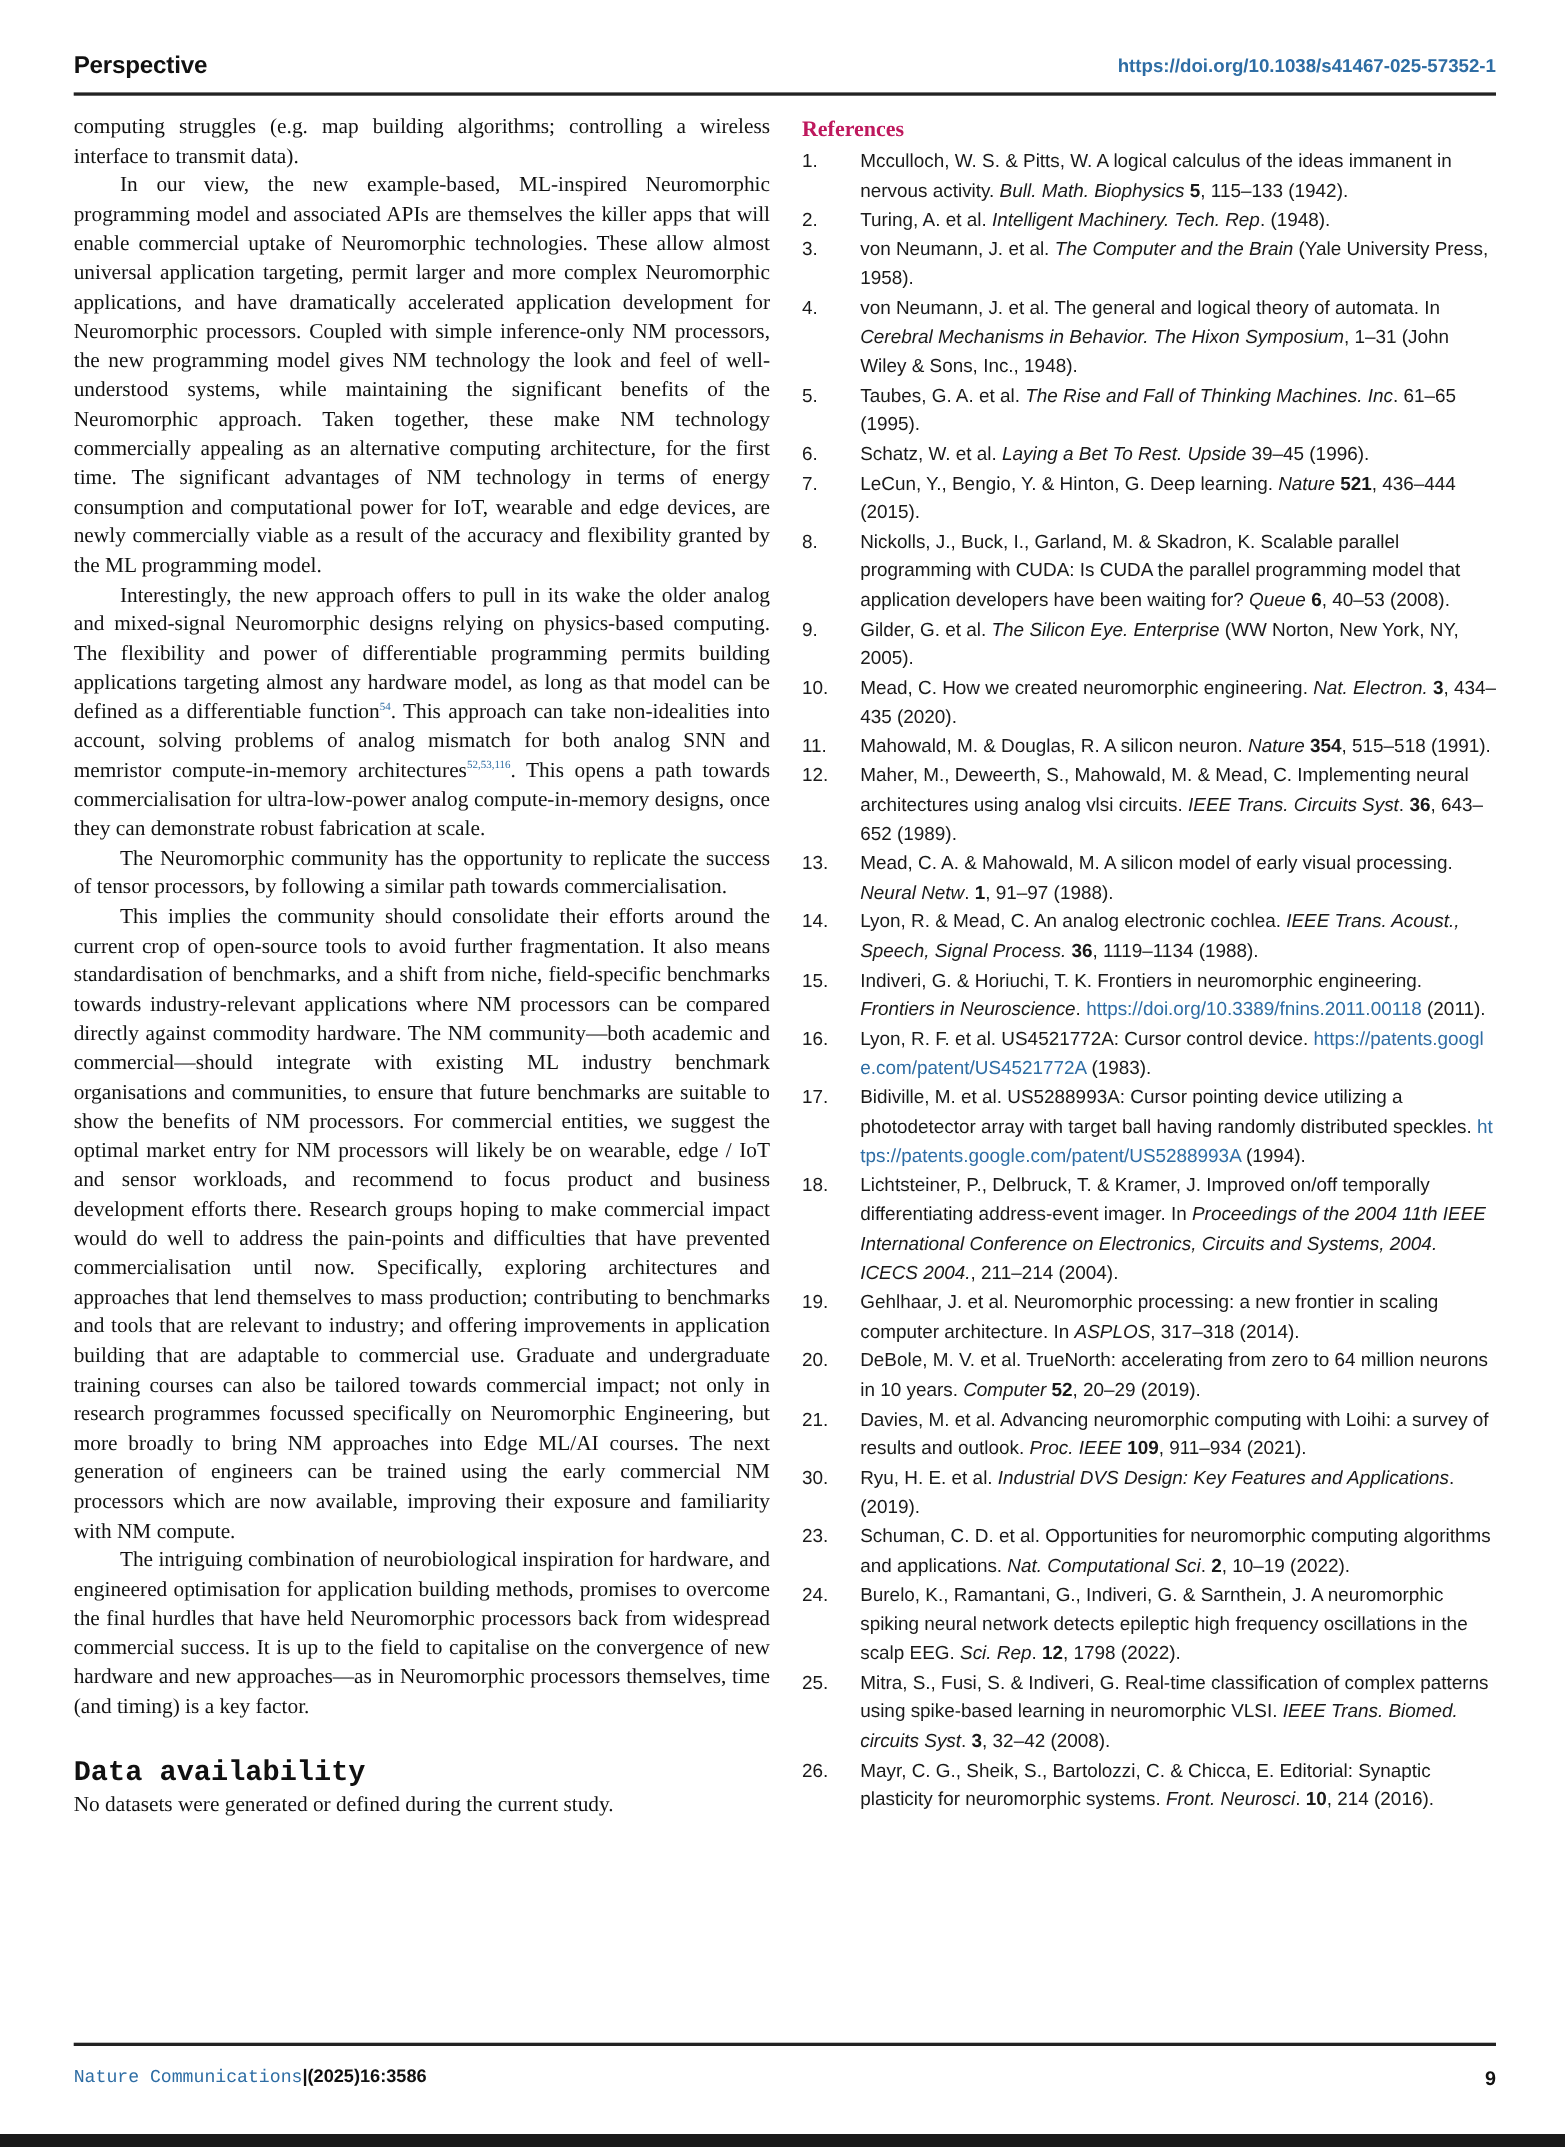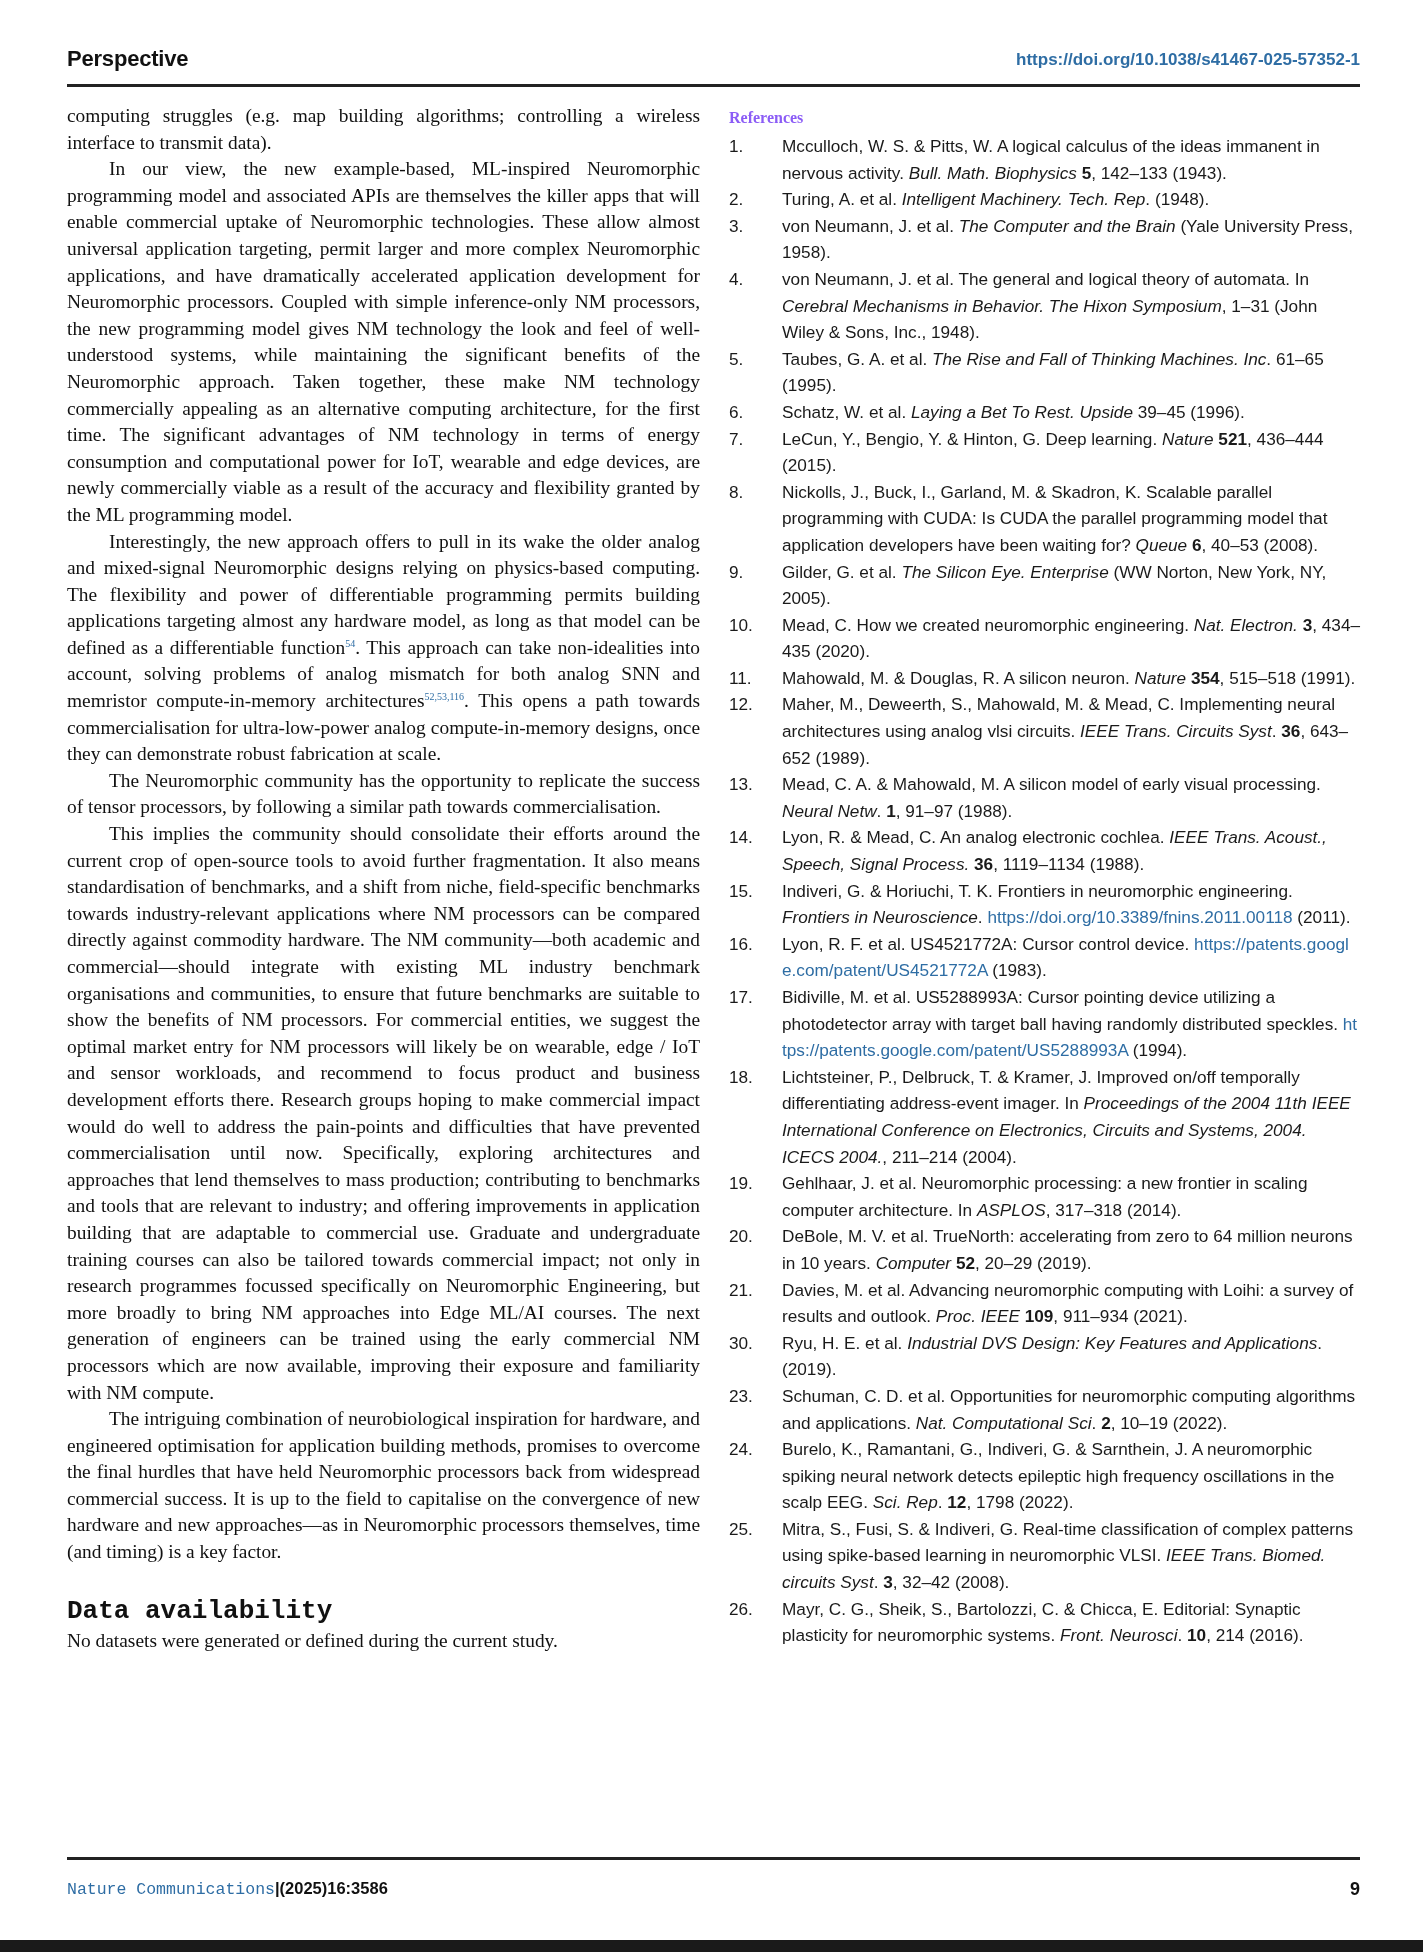--- a/index.html
+++ b/index.html
@@ -24,21 +24,21 @@
   .col-left sup { font-size: 10px; line-height: 0; color: #2e6da4; vertical-align: super; }
   .col-left h2 {
     font-family: Liberation Mono, monospace; font-weight: bold; font-size: 26px; margin: 30px 0 2px 0; line-height: 30px; color: #111;
   }
 
   .col-right {
     position: absolute; left: 729px; top: 103px; width: 632px;
     font-family: "Liberation Sans", sans-serif; font-size: 17.2px; line-height: 26.6px; color: #1a1a1a;
   }
   .col-right h2 {
-    font-family: "Liberation Serif", serif; font-weight: bold; font-size: 16px; margin: 0; line-height: 30px; color: #8b5cf6;
+    font-family: "Liberation Serif", serif; font-weight: bold; font-size: 20px; margin: 0; line-height: 30px; color: #be185d;
   }
   .ref { position: relative; padding-left: 53px; }
   .ref .num { position: absolute; left: 0; top: 0; }
   .ref i { font-style: italic; }
   .ref b { font-weight: bold; }
   .ref a { color: #2e6da4; text-decoration: none; word-break: break-all; }
 
   .footer-rule { position: absolute; left: 67px; right: 63px; top: 1857px; border-top: 3px solid #222; }
   .footer { position: absolute; left: 67px; right: 63px; top: 1879px; font-family: "Liberation Sans", sans-serif; font-size: 16.5px; }
   .footer .journal { color: #2e6da4; font-family: Liberation Mono, monospace; }
@@ -62,21 +62,21 @@
     <p>The Neuromorphic community has the opportunity to replicate the success of tensor processors, by following a similar path towards commercialisation.</p>
     <p>This implies the community should consolidate their efforts around the current crop of open-source tools to avoid further fragmentation. It also means standardisation of benchmarks, and a shift from niche, field-specific benchmarks towards industry-relevant applications where NM processors can be compared directly against commodity hardware. The NM community—both academic and commercial—should integrate with existing ML industry benchmark organisations and communities, to ensure that future benchmarks are suitable to show the benefits of NM processors. For commercial entities, we suggest the optimal market entry for NM processors will likely be on wearable, edge / IoT and sensor workloads, and recommend to focus product and business development efforts there. Research groups hoping to make commercial impact would do well to address the pain-points and difficulties that have prevented commercialisation until now. Specifically, exploring architectures and approaches that lend themselves to mass production; contributing to benchmarks and tools that are relevant to industry; and offering improvements in application building that are adaptable to commercial use. Graduate and undergraduate training courses can also be tailored towards commercial impact; not only in research programmes focussed specifically on Neuromorphic Engineering, but more broadly to bring NM approaches into Edge ML/AI courses. The next generation of engineers can be trained using the early commercial NM processors which are now available, improving their exposure and familiarity with NM compute.</p>
     <p>The intriguing combination of neurobiological inspiration for hardware, and engineered optimisation for application building methods, promises to overcome the final hurdles that have held Neuromorphic processors back from widespread commercial success. It is up to the field to capitalise on the convergence of new hardware and new approaches—as in Neuromorphic processors themselves, time (and timing) is a key factor.</p>
     <h2>Data availability</h2>
     <p class="no-indent">No datasets were generated or defined during the current study.</p>
   </div>
 
   <div class="col-right">
     <h2>References</h2>
     <div id="ref-list">
-        <div class="ref"><span class="num">1.</span><span><span>Mcculloch, W. S. &amp; Pitts, W. A logical calculus of the ideas immanent in nervous activity. </span><i>Bull. Math. Biophysics</i><span> </span><b>5</b><span>, 142–133 (1943).</span></span></div>
+        <div class="ref"><span class="num">1.</span><span><span>Mcculloch, W. S. &amp; Pitts, W. A logical calculus of the ideas immanent in nervous activity. </span><i>Bull. Math. Biophysics</i><span> </span><b>5</b><span>, 115–133 (1942).</span></span></div>
         <div class="ref"><span class="num">2.</span><span><span>Turing, A. et al. </span><i>Intelligent Machinery. Tech. Rep</i><span>. (1948).</span></span></div>
         <div class="ref"><span class="num">3.</span><span><span>von Neumann, J. et al. </span><i>The Computer and the Brain</i><span> (Yale University Press, 1958).</span></span></div>
         <div class="ref"><span class="num">4.</span><span><span>von Neumann, J. et al. The general and logical theory of automata. In </span><i>Cerebral Mechanisms in Behavior. The Hixon Symposium</i><span>, 1–31 (John Wiley &amp; Sons, Inc., 1948).</span></span></div>
         <div class="ref"><span class="num">5.</span><span><span>Taubes, G. A. et al. </span><i>The Rise and Fall of Thinking Machines. Inc</i><span>. 61–65 (1995).</span></span></div>
         <div class="ref"><span class="num">6.</span><span><span>Schatz, W. et al. </span><i>Laying a Bet To Rest. Upside</i><span> 39–45 (1996).</span></span></div>
         <div class="ref"><span class="num">7.</span><span><span>LeCun, Y., Bengio, Y. &amp; Hinton, G. Deep learning. </span><i>Nature</i><span> </span><b>521</b><span>, 436–444 (2015).</span></span></div>
         <div class="ref"><span class="num">8.</span><span><span>Nickolls, J., Buck, I., Garland, M. &amp; Skadron, K. Scalable parallel programming with CUDA: Is CUDA the parallel programming model that application developers have been waiting for? </span><i>Queue</i><span> </span><b>6</b><span>, 40–53 (2008).</span></span></div>
         <div class="ref"><span class="num">9.</span><span><span>Gilder, G. et al. </span><i>The Silicon Eye. Enterprise</i><span> (WW Norton, New York, NY, 2005).</span></span></div>
         <div class="ref"><span class="num">10.</span><span><span>Mead, C. How we created neuromorphic engineering. </span><i>Nat. Electron.</i><span> </span><b>3</b><span>, 434–435 (2020).</span></span></div>
         <div class="ref"><span class="num">11.</span><span><span>Mahowald, M. &amp; Douglas, R. A silicon neuron. </span><i>Nature</i><span> </span><b>354</b><span>, 515–518 (1991).</span></span></div>

